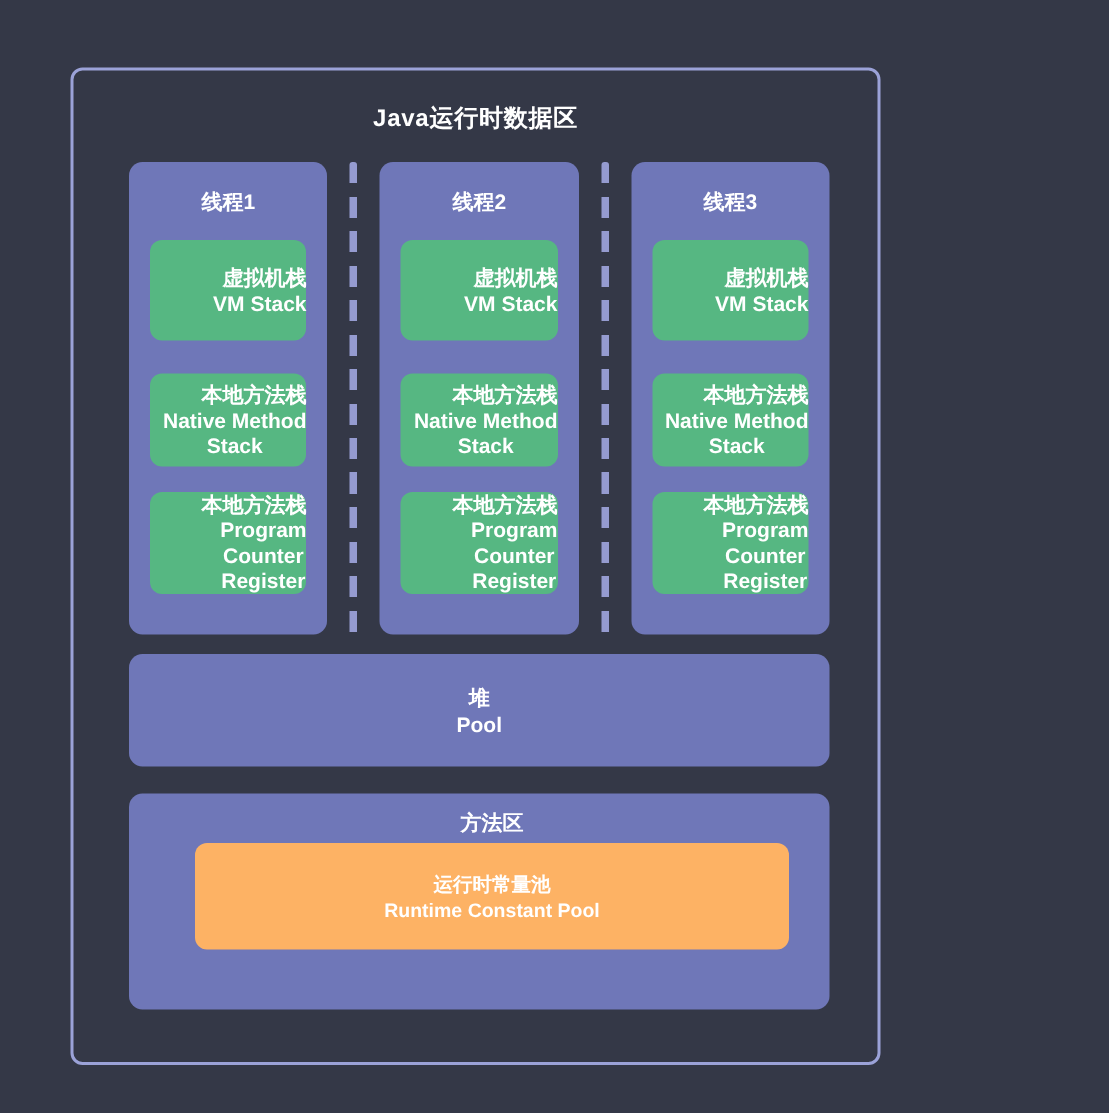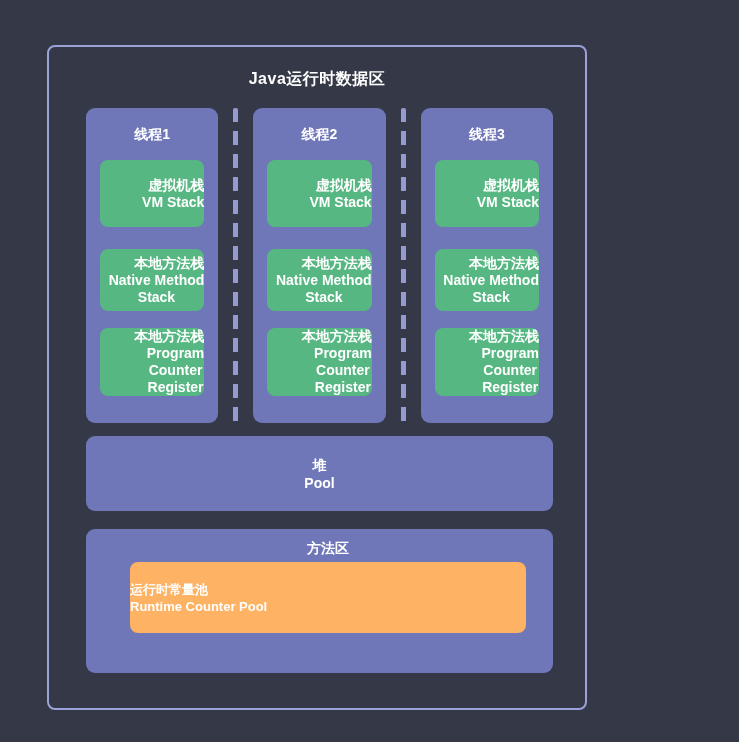--- a/index.html
+++ b/index.html
@@ -48,21 +48,21 @@
     display:flex;flex-direction:column;align-items:center;justify-content:center;
     text-align:center;font-weight:bold;font-size:14px;line-height:18px;
   }
   .method-area{
     margin-top:18px;height:144px;background:var(--purple);border-radius:9px;
     padding:11px 27px 0 44px;text-align:center;font-weight:bold;font-size:14px;
     line-height:17px;
   }
   .pool{
     margin-top:5px;height:71px;background:var(--orange);border-radius:8px;
-    display:flex;flex-direction:column;align-items:flex-start;justify-content:center;
+    display:flex;flex-direction:column;align-items:center;justify-content:center;
     text-align:center;font-weight:bold;font-size:13px;line-height:17px;
   }
 </style>
 </head>
 <body>
 
 <div class="outer">
   <div class="main-title">Java运行时数据区</div>
   <div class="content">
 
@@ -133,18 +133,18 @@
 
     <div class="heap">
       <span class="zh">堆</span>
       <span class="en">Pool</span>
     </div>
 
     <div class="method-area">
       <div>方法区</div>
       <div class="pool">
         <span class="zh">运行时常量池</span>
-        <span class="en">Runtime Counter Pool</span>
+        <span class="en">Runtime Constant Pool</span>
       </div>
     </div>
 
   </div>
 </div>
 
 </body></html>

